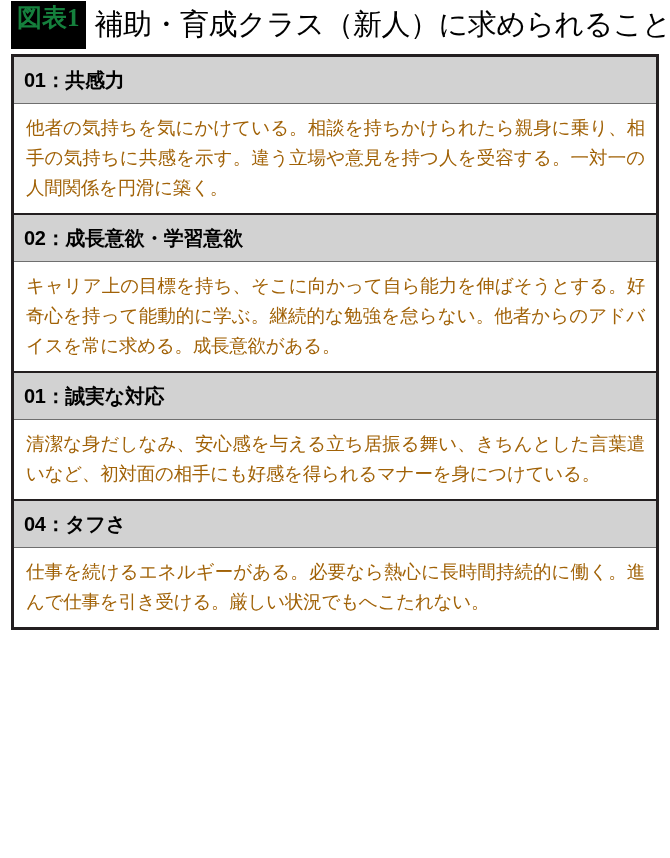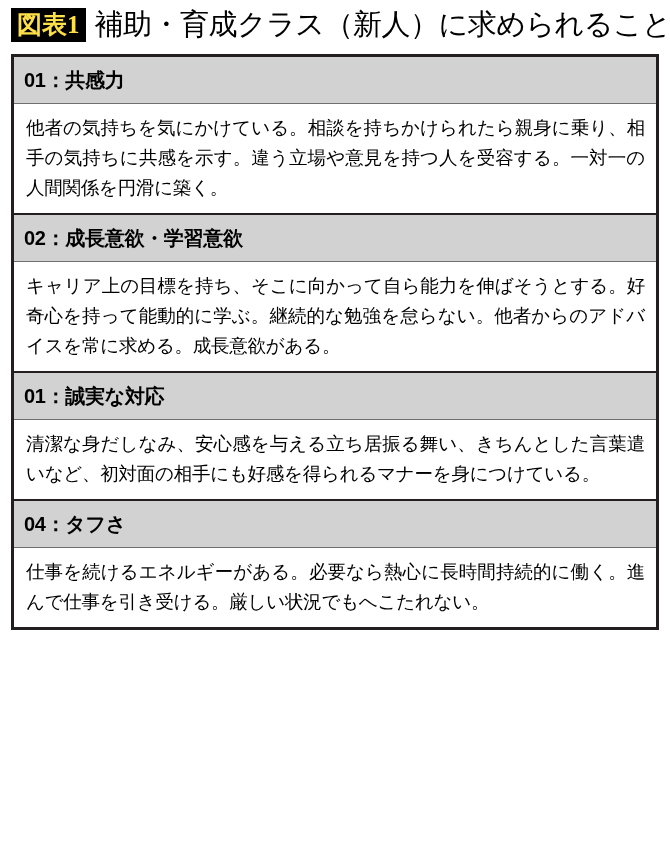--- a/index.html
+++ b/index.html
@@ -28,26 +28,26 @@
   .title-row {
     height: 49px;
     display: flex;
     align-items: center;
     padding-left: 11px;
     box-sizing: border-box;
   }
   .fig-badge {
     display: inline-block;
     background: #000000;
-    color: #fde047;
+    color: #15803d;
     font-family: "Liberation Serif", "DejaVu Serif", serif;
     font-weight: bold;
     font-size: 25px;
     line-height: 1;
-    padding: 4px 6px 5px 6px;
+    padding: 4px 6px 19px 6px;
     letter-spacing: 0px;
     white-space: nowrap;
   }
   .fig-title {
     font-family: "Liberation Serif", "DejaVu Serif", serif;
     font-size: 29px;
     font-weight: 500;
     line-height: 1;
     margin-left: 9px;
     white-space: nowrap;
@@ -94,21 +94,21 @@
   }
   .row:last-child .row-body { border-bottom: none; }
 
   .row-body .b-text {
     font-family: Liberation Serif, serif;
     font-size: 18.5px;
     line-height: 30px;
     letter-spacing: -0.25px;
     text-align: justify;
     text-justify: inter-character;
-    color: #000000;
+    color: #a16207;
     display: block;
   }
 </style>
 </head>
 <body>
 
 <div class="page">
 
   <div class="title-row">
     <span class="fig-badge">図表1</span>

